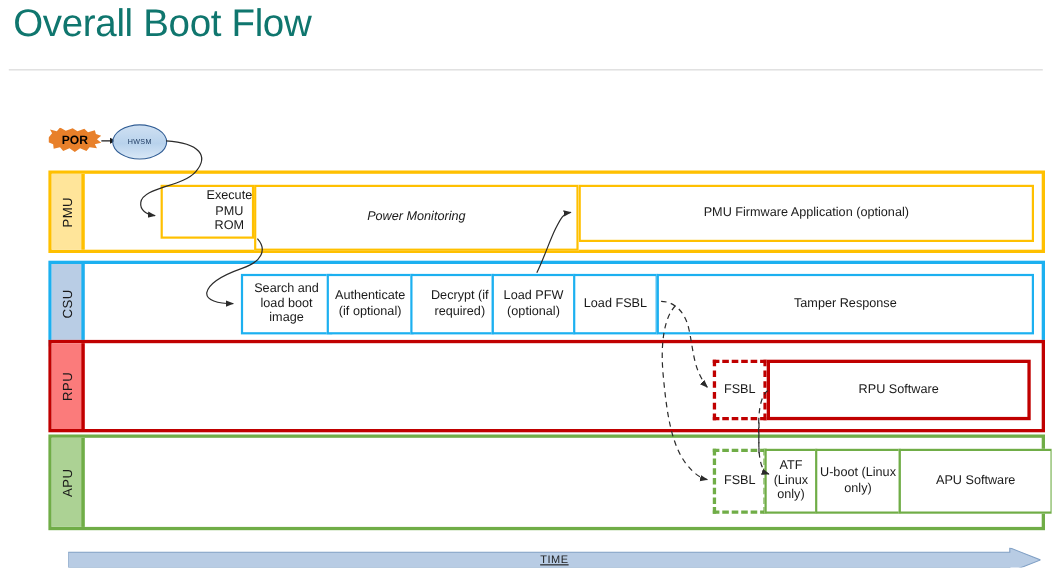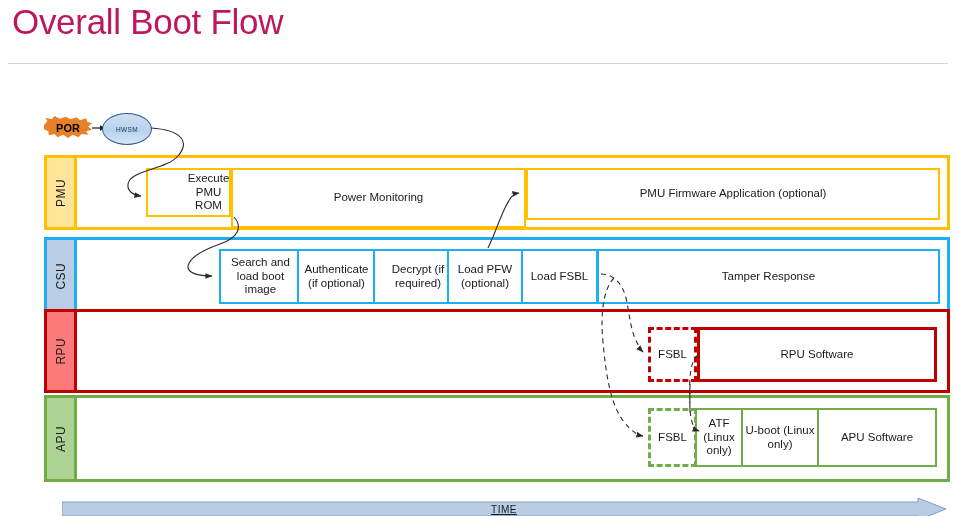--- a/index.html
+++ b/index.html
@@ -15,21 +15,21 @@
     width: 956px; height: 516px;
     background: #ffffff;
   }
 
   
   #slide-title {
     position: absolute;
     left: 12px; top: 2px;
     font-size: 35px;
     font-weight: 400;
-    color: #be185d;
+    color: #0f766e;
     letter-spacing: -0.3px;
     white-space: nowrap;
   }
   #title-rule {
     position: absolute;
     left: 8px; top: 63px;
     width: 940px; height: 1px;
     background: #d4d4d4;
   }
 
@@ -168,21 +168,21 @@
     <div id="hwsm-oval">HWSM</div>
 
     <div class="lane" id="lane-pmu">
       <div class="lane-label">
         <span>PMU</span>
       </div>
     </div>
     <div class="stage pmu-box" style="left:146px; top:156px; width:85px; height:49px;padding-left:42px;">
       <span>Execute PMU ROM</span>
     </div>
-    <div class="stage pmu-box" style="left:231px; top:156px; width:295px; height:60px;">
+    <div class="stage pmu-box" style="left:231px; top:156px; width:295px; height:60px;font-style:italic;">
       <span>Power Monitoring</span>
     </div>
     <div class="stage pmu-box" style="left:526px; top:156px; width:414px; height:52px;">
       <span>PMU Firmware Application (optional)</span>
     </div>
 
     <div class="lane" id="lane-csu">
       <div class="lane-label">
         <span>CSU</span>
       </div>
@@ -225,21 +225,21 @@
     </div>
     <div class="stage dashed-green" style="left:648px; top:396px; width:49px; height:59px;">
       <span>FSBL</span>
     </div>
     <div class="stage apu-box" style="left:695px; top:396px; width:48px; height:59px;">
       <span>ATF (Linux only)</span>
     </div>
     <div class="stage apu-box" style="left:741px; top:396px; width:78px; height:59px;">
       <span>U-boot (Linux only)</span>
     </div>
-    <div class="stage apu-box" style="left:817px; top:396px; width:120px; height:59px;">
+    <div class="stage apu-box" style="left:817px; top:396px; width:140px; height:59px;">
       <span>APU Software</span>
     </div>
 
     <svg class="connector" viewBox="0 0 956 516">
       <defs>
         <marker id="ah" markerWidth="7" markerHeight="7" refX="6" refY="3" orient="auto">
           <polygon points="0,0.4 6.6,3 0,5.6" fill="#2b2b2b"></polygon>
         </marker>
       </defs>
 

